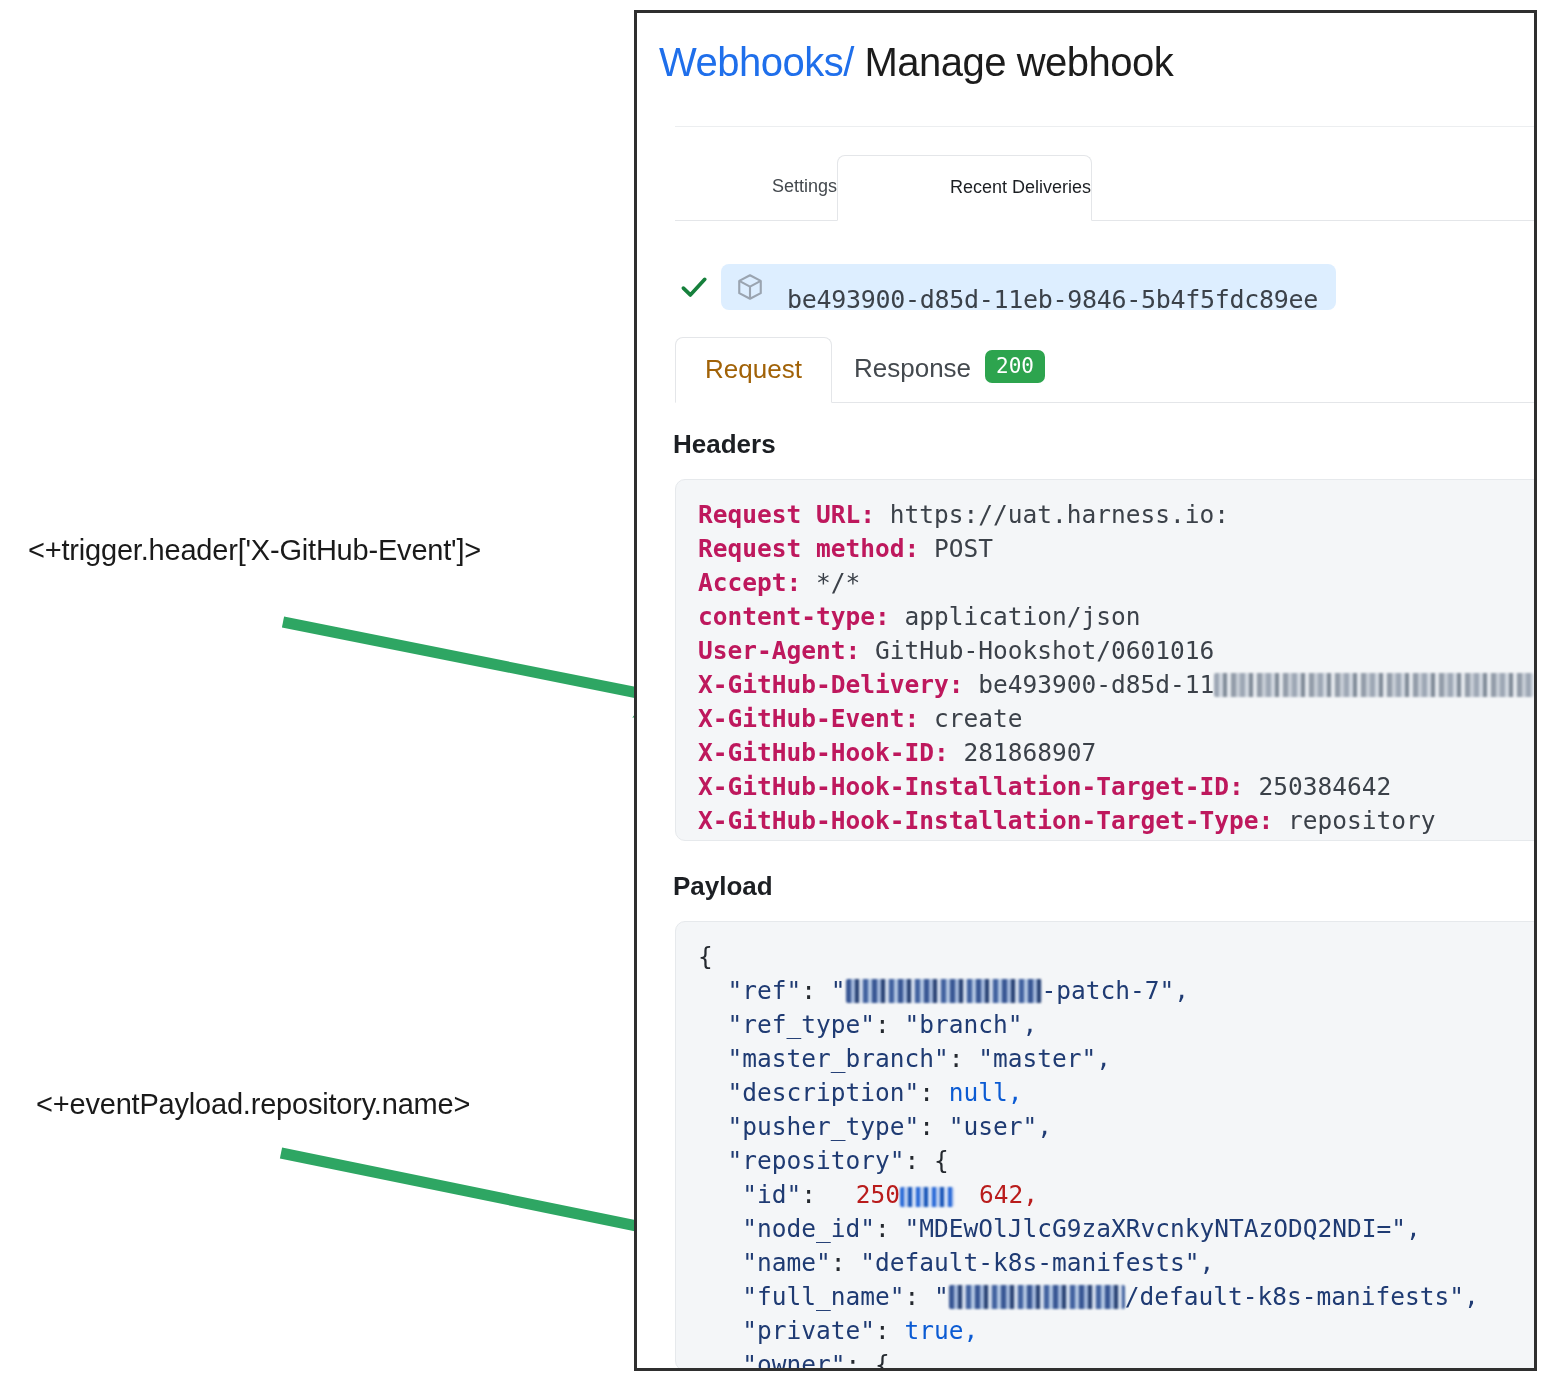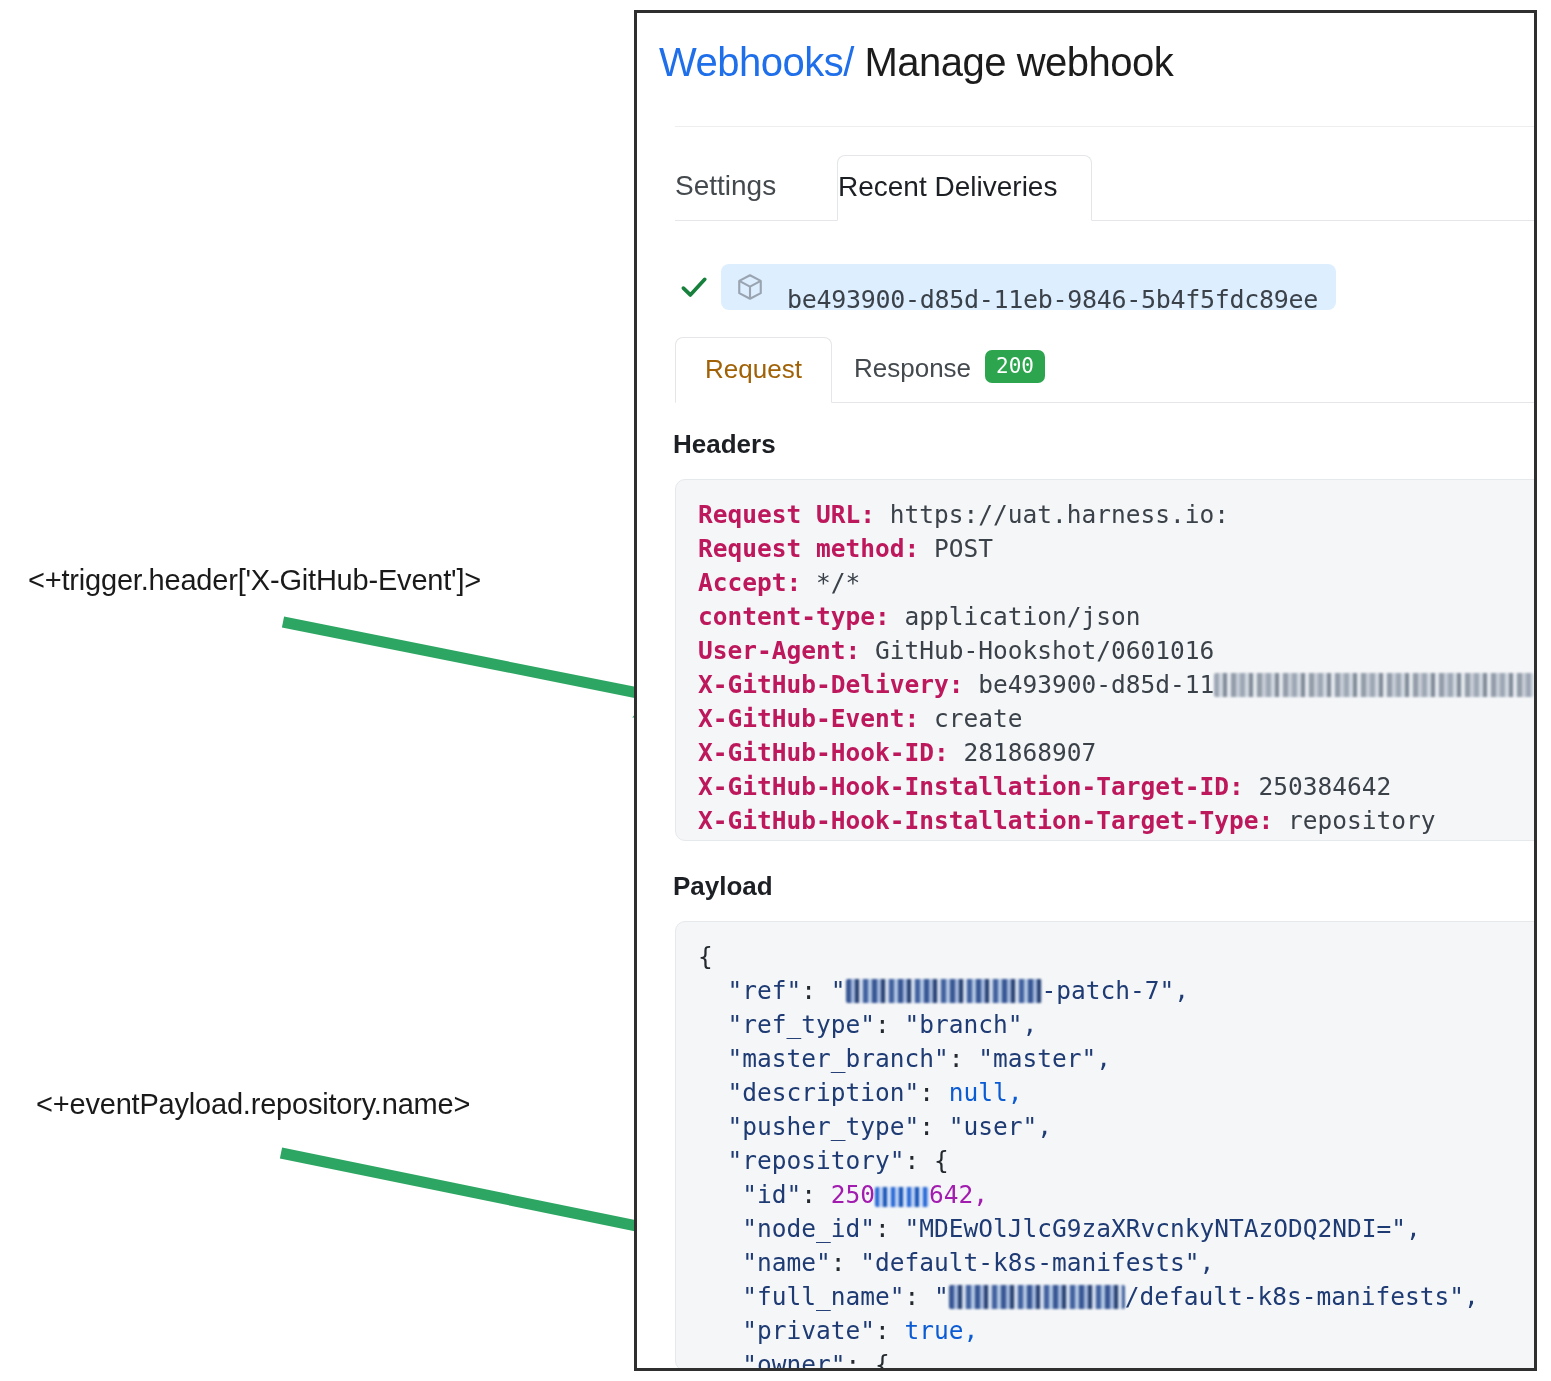--- a/index.html
+++ b/index.html
@@ -18,21 +18,21 @@
 
   
   .annotation {
     position: absolute;
     font-family: "Liberation Sans", sans-serif;
     font-size: 29px;
     color: #1a1a1a;
     white-space: nowrap;
     letter-spacing: -0.2px;
   }
-  #anno-trigger { left: 28px;  top: 564px; }
+  #anno-trigger { left: 28px;  top: 534px; }
   #anno-payload { left: 36px;  top: 1088px; }
 
   #arrow-layer {
     position: absolute;
     left: 0; top: 0;
     width: 1551px;
     height: 1381px;
     pointer-events: none;
   }
 
@@ -91,24 +91,24 @@
     bottom: 0;
     width: 960px;
     height: 1px;
     background: #e4e6e9;
   }
   .tab {
     position: absolute;
     top: 0;
     height: 66px;
     line-height: 62px;
-    font-size: 28px;
+    font-size: 18px;
     color: #44494e;
     box-sizing: border-box;
-    text-align: left;
+    text-align: right;
     white-space: nowrap;
   }
   .tab.inactive { background: transparent; }
   .tab.active {
     background: #ffffff;
     border: 1px solid #e4e6e9;
     border-bottom: 1px solid #ffffff;
     border-radius: 8px 8px 0 0;
     color: #1c1f23;
     z-index: 2;
@@ -268,21 +268,21 @@
       repeating-linear-gradient(90deg,
         #1f63d6 0px, #1f63d6 4px,
         #b9cdf0 4px, #b9cdf0 8px,
         #0f4fb5 8px, #0f4fb5 12px,
         #d3e0f7 12px, #d3e0f7 16px);
   }
 
   
   .j-key  { color: #1f3b73; }
   .j-str  { color: #1f3b73; }
-  .j-num  { color: #a21caf; }
+  .j-num  { color: #b91c1c; margin-left: 25px; }
   .j-lit  { color: #0b5bd3; }
   .j-pun  { color: #24292f; }
 </style>
 </head>
 <body>
 
 <div id="stage">
 
   <div class="annotation" id="anno-trigger">&lt;+trigger.header['X-GitHub-Event']&gt;</div>
 

